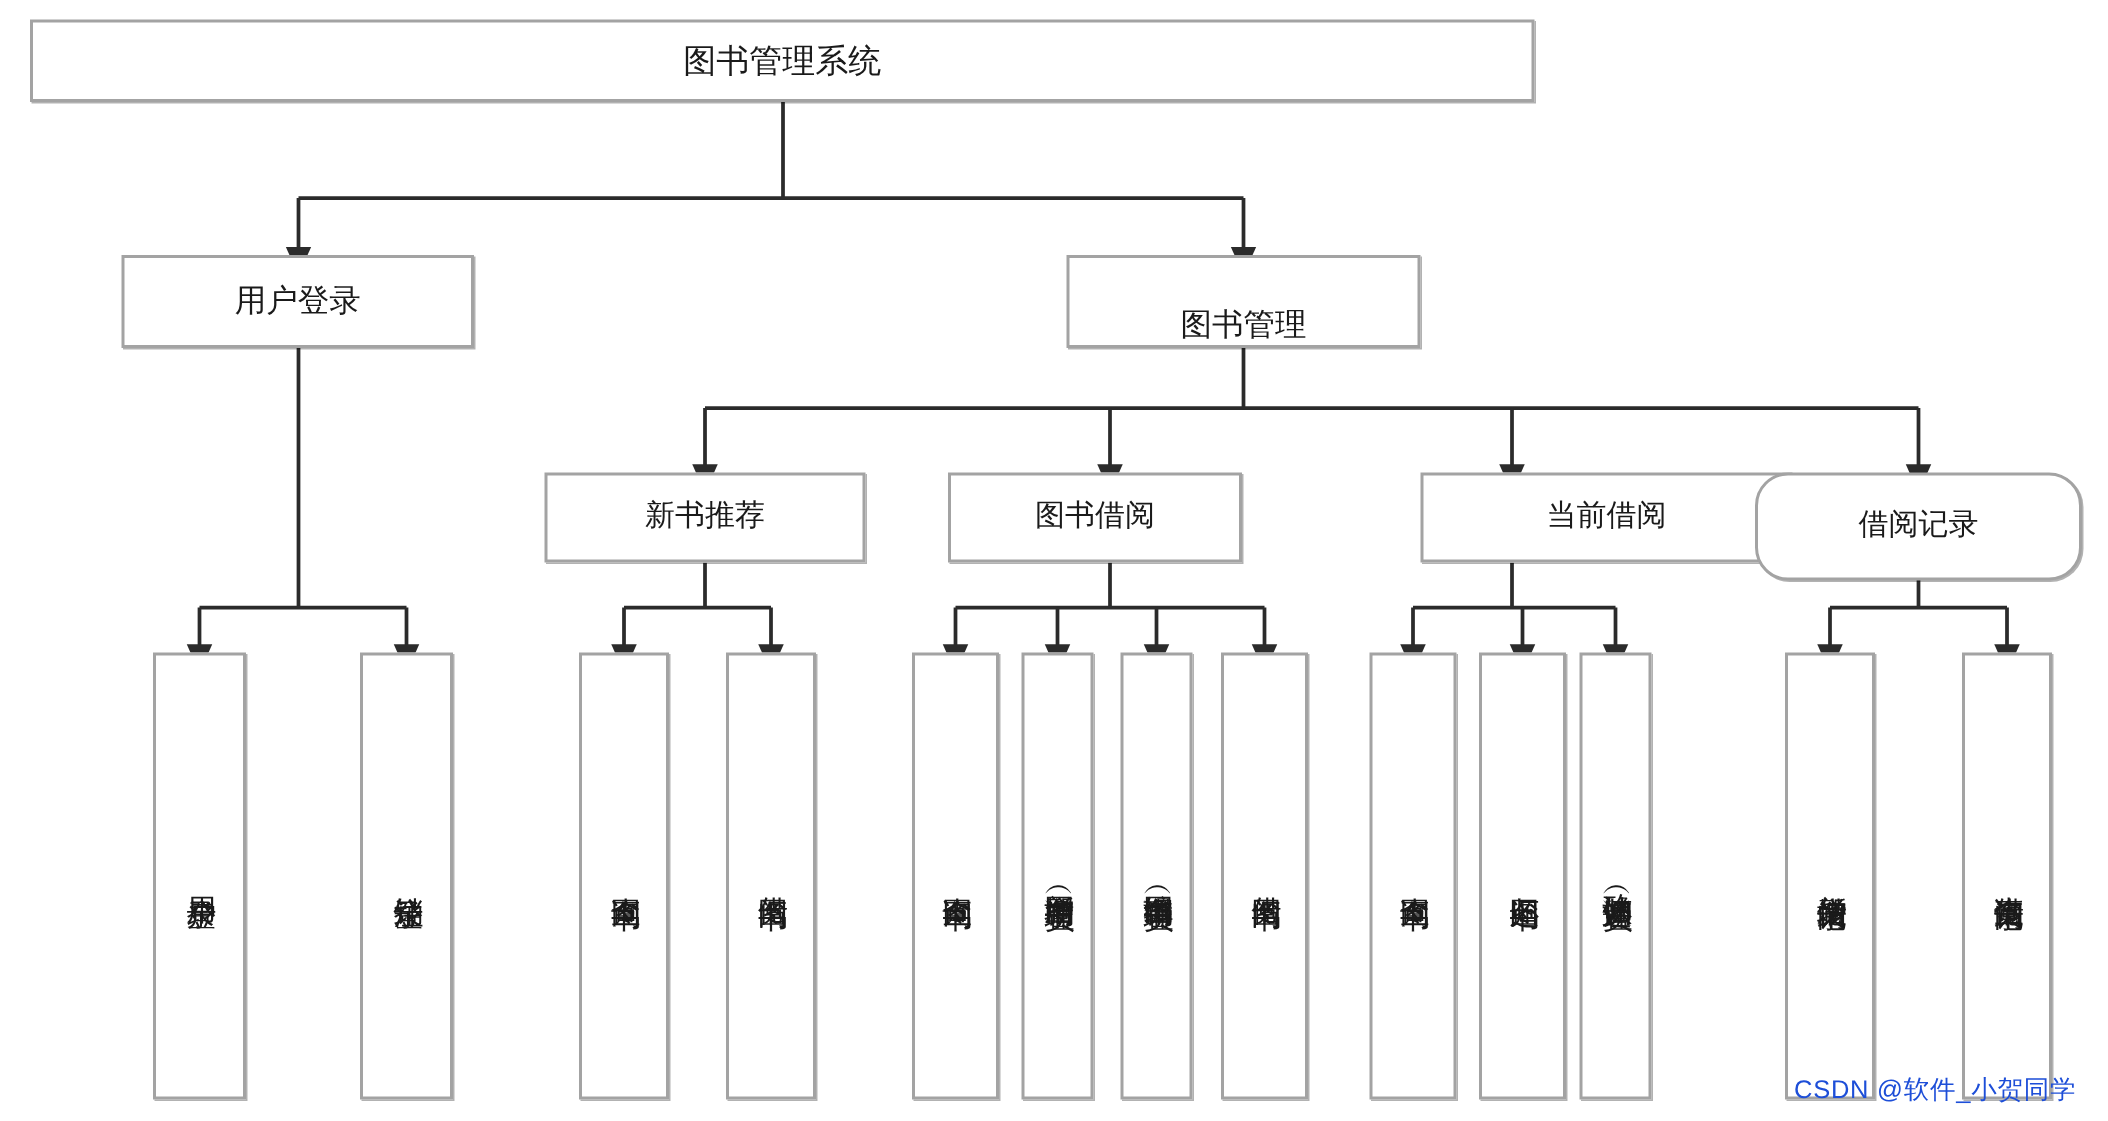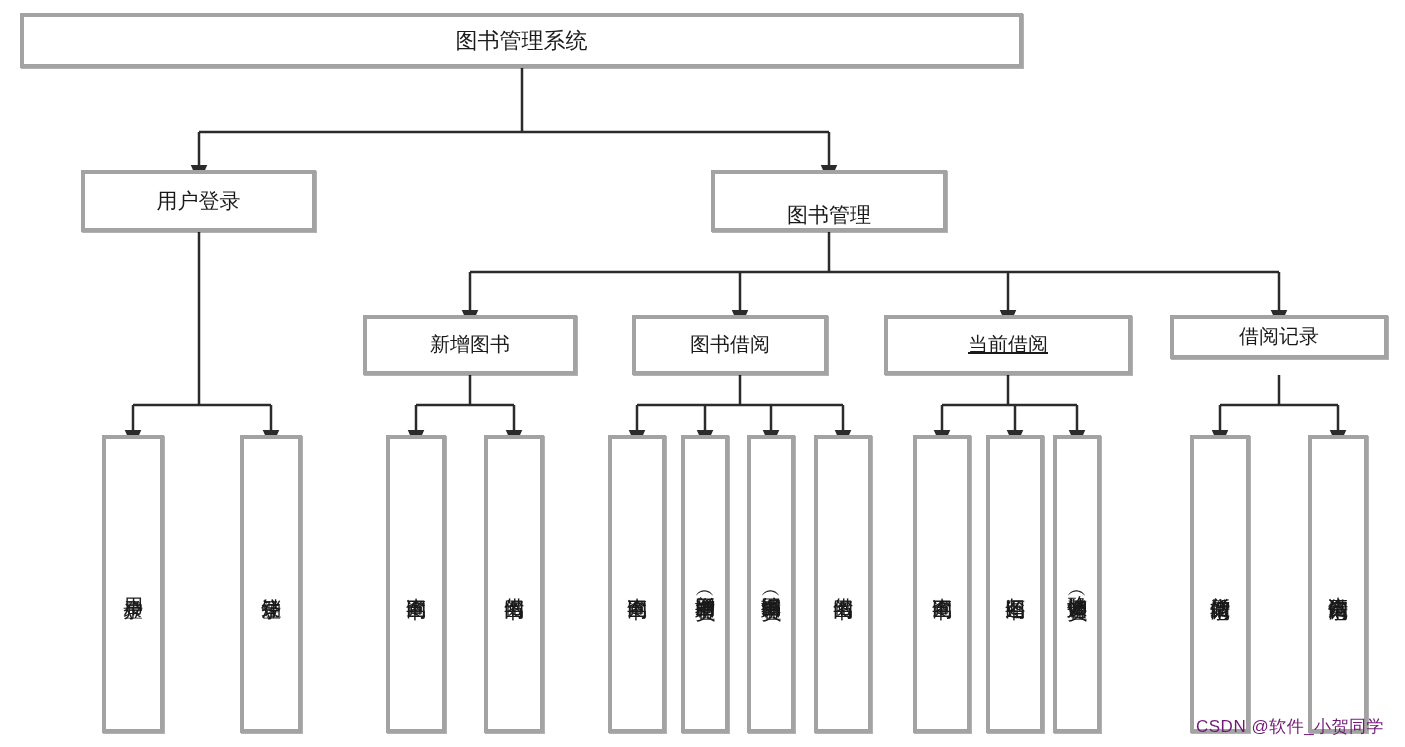--- a/index.html
+++ b/index.html
@@ -20,21 +20,21 @@
     left: 0;
     top: 0;
     width: 1405px;
     height: 747px;
     pointer-events: none;
   }
   .node {
     position: absolute;
     box-sizing: border-box;
     background: #ffffff;
-    border: 4px solid #a3a3a3;
+    border: 2px solid #a3a3a3;
     box-shadow: 1px 1px 0 0 rgba(0,0,0,0.30);
     display: flex;
     align-items: center;
     justify-content: center;
     color: #1a1a1a;
   }
   .node .label {
     display: block;
     text-align: center;
     line-height: 1.18;
@@ -47,21 +47,21 @@
     writing-mode: vertical-rl;
     text-orientation: upright;
     letter-spacing: 1px;
   }
   .node.root { font-size: 22px; }
   .node.lvl2 { font-size: 21px; }
   .node.lvl3 { font-size: 20px; }
   .node.leaf { font-size: 20px; }
   .watermark {
     position: absolute;
-    color: #701a75;
+    color: #1d4ed8;
     font-size: 17px;
     white-space: nowrap;
     letter-spacing: 0.5px;
   }
 </style>
 </head>
 <body>
 
 <div id="canvas">
 
@@ -112,29 +112,29 @@
       <div class="node horiz root" style="left: 20px; top: 13px; width: 1003px; height: 55px;">
         <span class="label">图书管理系统</span>
       </div>
       <div class="node horiz lvl2" style="left: 81px; top: 170px; width: 235px; height: 62px;">
         <span class="label">用户登录</span>
       </div>
       <div class="node horiz lvl2" style="left: 711px; top: 170px; width: 236px; height: 62px; align-items: flex-end;">
         <span class="label">图书管理</span>
       </div>
       <div class="node horiz lvl3" style="left: 363px; top: 315px; width: 214px; height: 60px;">
-        <span class="label">新增图书</span>
+        <span class="label">新书推荐</span>
       </div>
       <div class="node horiz lvl3" style="left: 632px; top: 315px; width: 196px; height: 60px;">
         <span class="label">图书借阅</span>
       </div>
-      <div class="node horiz lvl3" style="left: 884px; top: 315px; width: 248px; height: 60px; text-decoration: underline;">
+      <div class="node horiz lvl3" style="left: 947px; top: 315px; width: 248px; height: 60px;">
         <span class="label">当前借阅</span>
       </div>
-      <div class="node horiz lvl3" style="left: 1170px; top: 315px; width: 218px; height: 44px;">
+      <div class="node horiz lvl3" style="left: 1170px; top: 315px; width: 218px; height: 72px; border-radius: 22px;">
         <span class="label">借阅记录</span>
       </div>
       <div class="node vert leaf" style="left: 102px; top: 435px; width: 62px; height: 298px;">
         <span class="label">用户登录</span>
       </div>
       <div class="node vert leaf" style="left: 240px; top: 435px; width: 62px; height: 298px;">
         <span class="label">注销登录</span>
       </div>
       <div class="node vert leaf" style="left: 386px; top: 435px; width: 60px; height: 298px;">
         <span class="label">查询图书</span>

